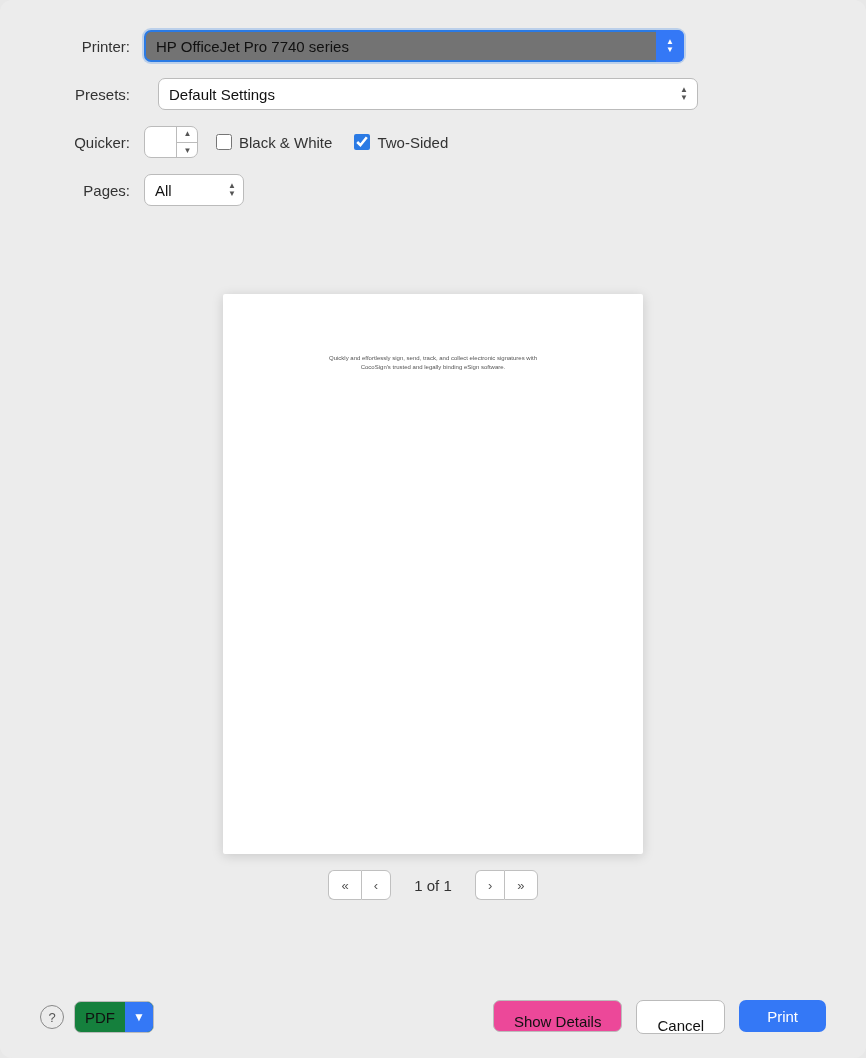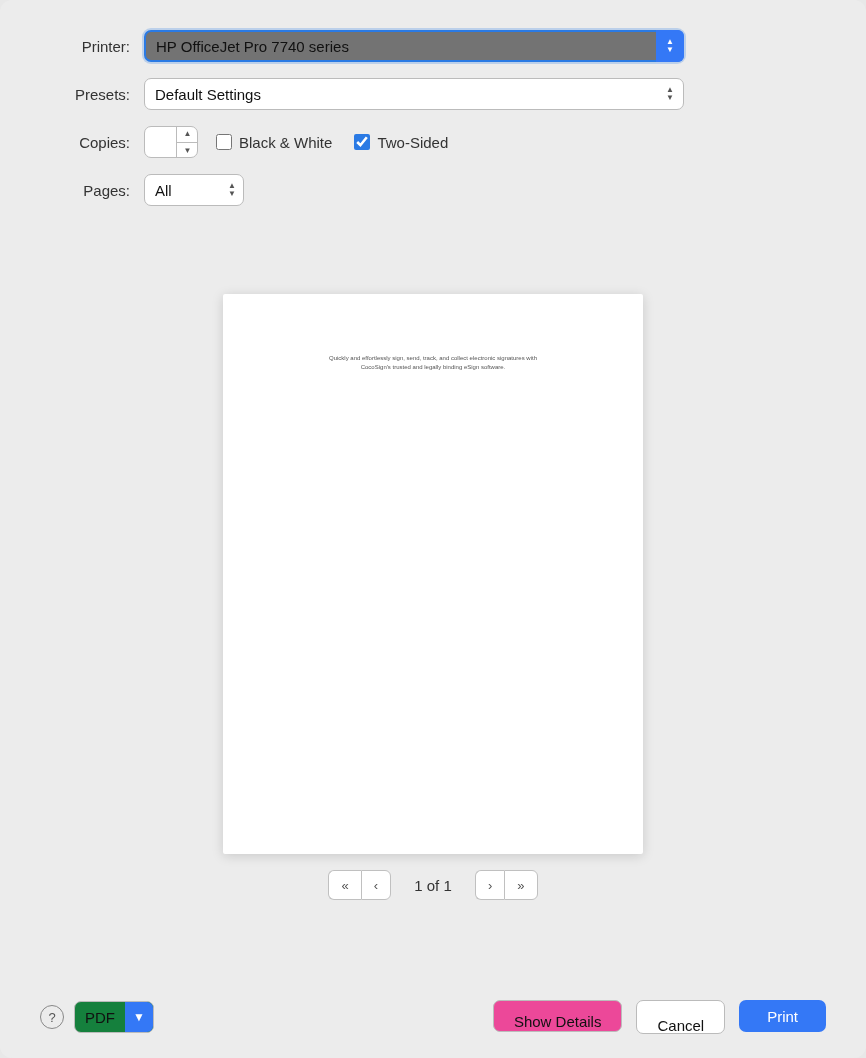--- a/index.html
+++ b/index.html
@@ -73,20 +73,21 @@
       border: 1px solid #bbb;
       border-radius: 7px;
       background: white;
       font-size: 15px;
       color: #111;
       padding: 0 50px 0 10px;
       appearance: none;
       -webkit-appearance: none;
       outline: none;
       cursor: pointer;
+      margin-left: 14px;
     }
 
     .pages-select {
       width: 100px;
       height: 32px;
       border: 1px solid #bbb;
       border-radius: 7px;
       background: white;
       font-size: 15px;
       color: #111;
@@ -401,21 +402,21 @@
           <option>Default Settings</option>
         </select>
         <div class="select-arrow select-arrow-plain">
           <span style="color:#555;font-size:8px;line-height:1;">▲</span>
           <span style="color:#555;font-size:8px;line-height:1;">▼</span>
         </div>
       </div>
     </div>
 
     <div class="form-row">
-      <span class="form-label">Copies:</span>
+      <span class="form-label">Quicker:</span>
       <div class="copies-stepper">
         <input type="text" class="copies-input" style="">
         <button class="copies-stepper-btn">
           <span class="up">▲</span>
           <span class="down">▼</span>
         </button>
       </div>
 
       <label class="checkbox-label">
         <input type="checkbox" style="">

